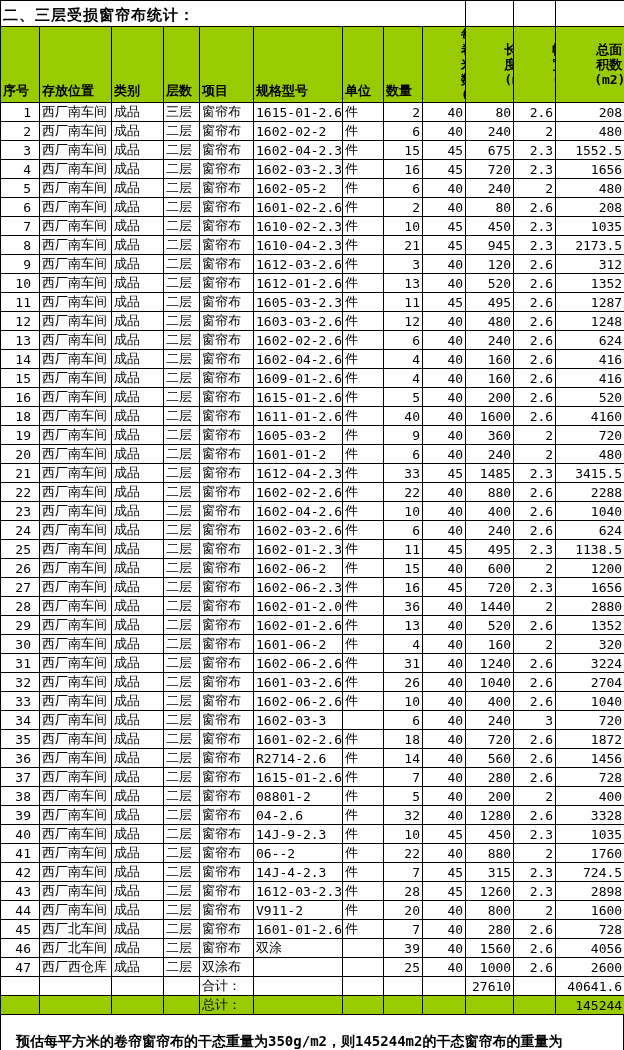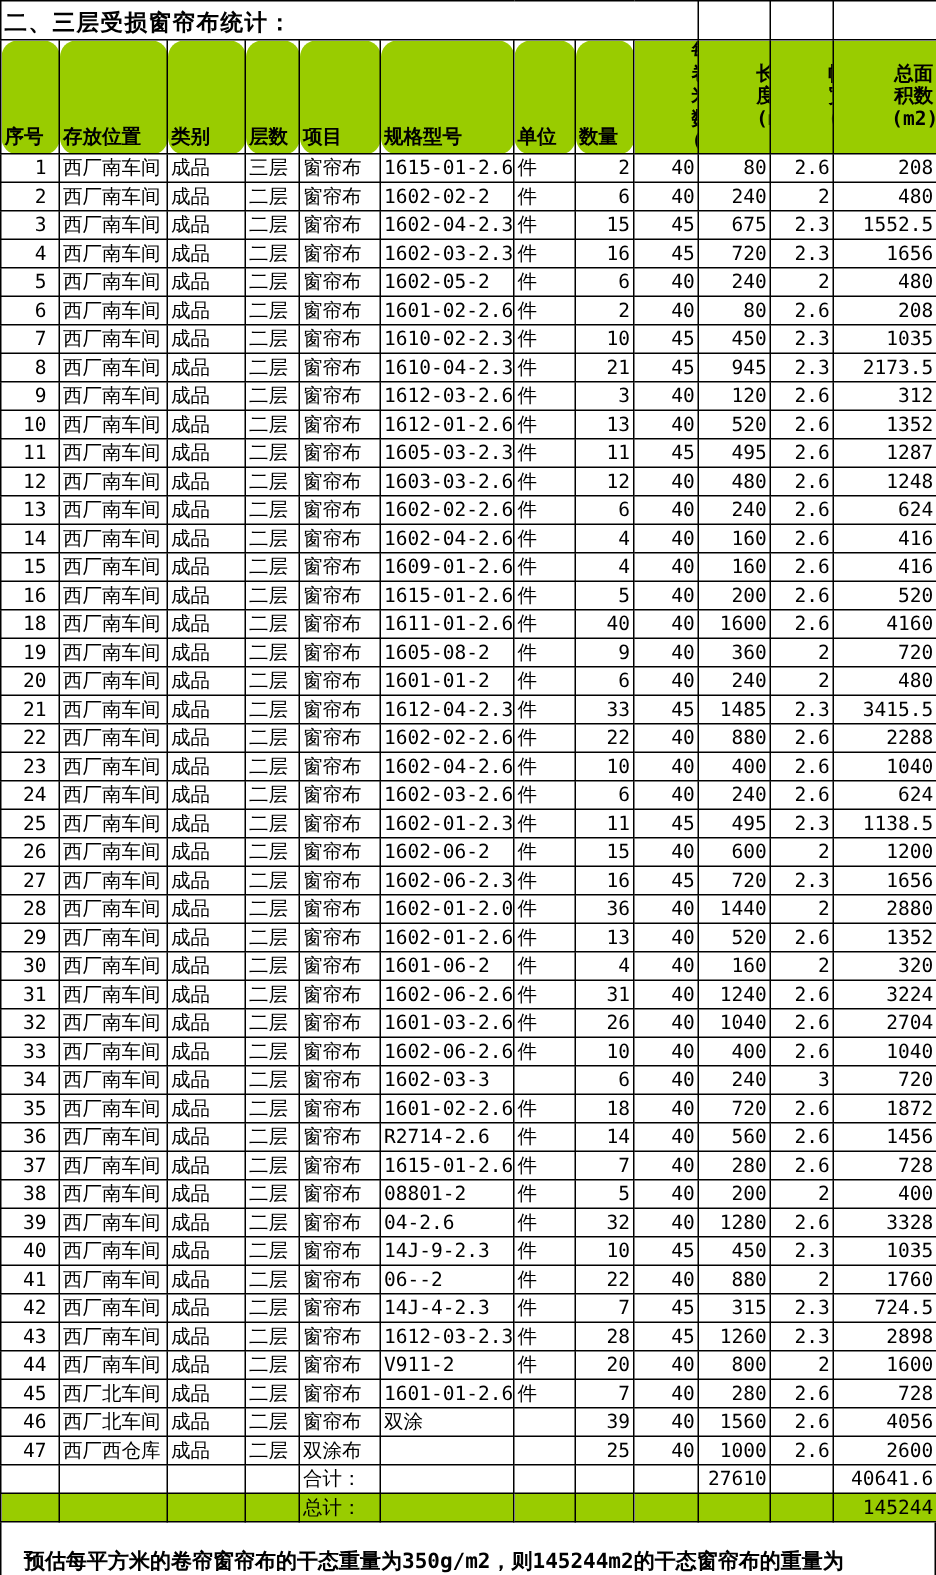--- a/index.html
+++ b/index.html
@@ -6,21 +6,21 @@
   body{width:624px;height:1050px;overflow:hidden;
        font-family:"DejaVu Sans Mono","Liberation Mono",monospace;color:#000;}
   table{border-collapse:collapse;table-layout:fixed;width:624px;}
   td{border:1px solid #000;overflow:hidden;white-space:nowrap;
      font-size:13px;padding:0 2px;box-sizing:border-box;}
   tr.title-row{height:26px;}
   td.title-cell{font-size:15px;font-weight:bold;vertical-align:bottom;
                 padding:0 2px 1px 2px;letter-spacing:1px;}
   tr.header-row{height:63px;}
   tr.header-row td{background:#99cc00;font-weight:bold;}
-  td.hl{vertical-align:bottom;text-align:left;padding-bottom:2px;border-radius:11px;}
+  td.hl{vertical-align:bottom;text-align:left;padding-bottom:2px;}
   td.hc{vertical-align:middle;text-align:right;white-space:pre-line;line-height:15px;padding-left:38px;}
   tr.data-row{height:18.7px;}
   td.num{text-align:right;}
   td.txt{text-align:left;}
   td.serial{padding-right:8px;}
   tr.sum-row{height:19px;}
   tr.total-row{height:19px;}
   tr.total-row td{background:#99cc00;}
   td.b{font-weight:normal;}
   .footer{border-left:1px solid #000;border-right:1px solid #000;
@@ -311,21 +311,21 @@
         <td class="num">1600</td>
         <td class="num">2.6</td>
         <td class="num">4160</td>
       </tr>
       <tr class="data-row">
         <td class="num serial">19</td>
         <td class="txt">西厂南车间</td>
         <td class="txt">成品</td>
         <td class="txt">二层</td>
         <td class="txt">窗帘布</td>
-        <td class="txt">1605-08-2</td>
+        <td class="txt">1605-03-2</td>
         <td class="txt">件</td>
         <td class="num">9</td>
         <td class="num">40</td>
         <td class="num">360</td>
         <td class="num">2</td>
         <td class="num">720</td>
       </tr>
       <tr class="data-row">
         <td class="num serial">20</td>
         <td class="txt">西厂南车间</td>

